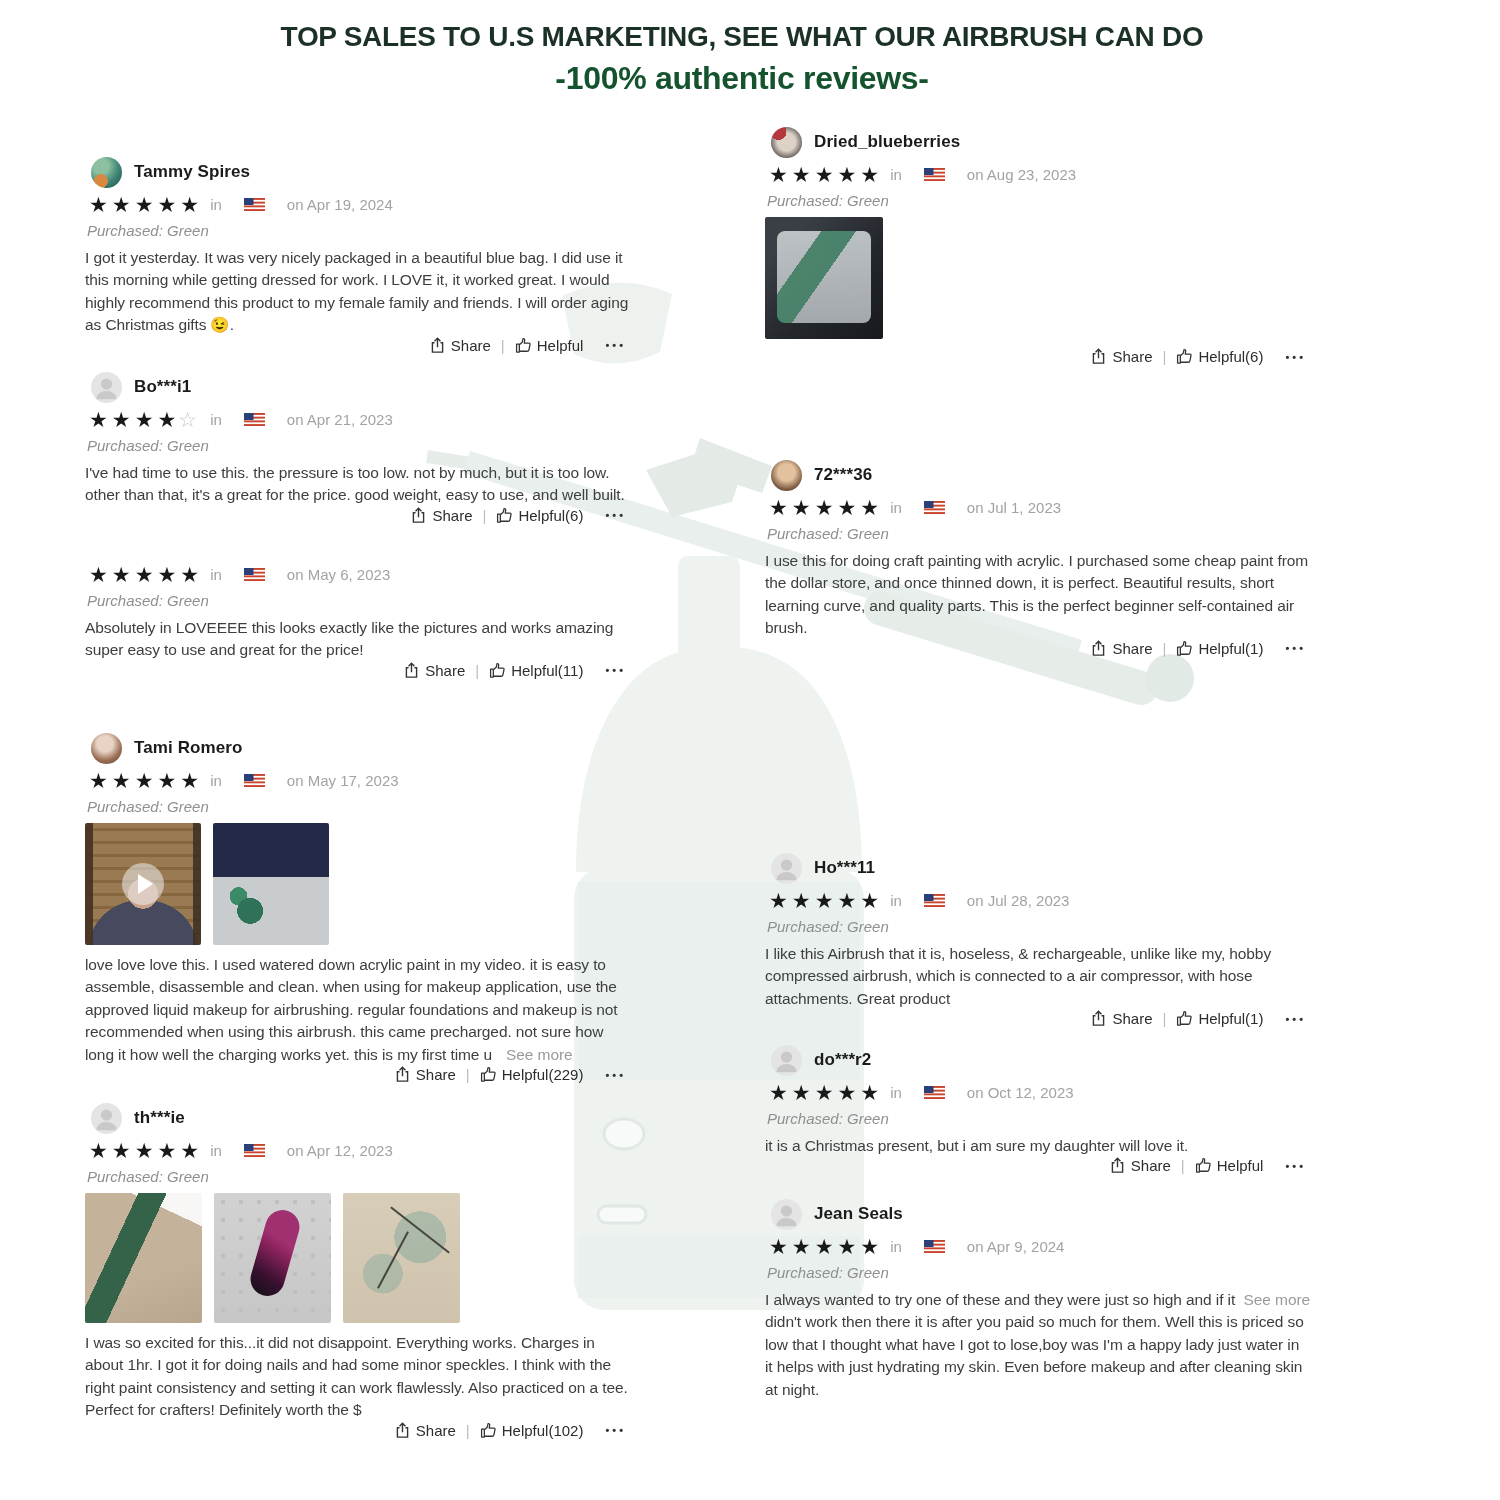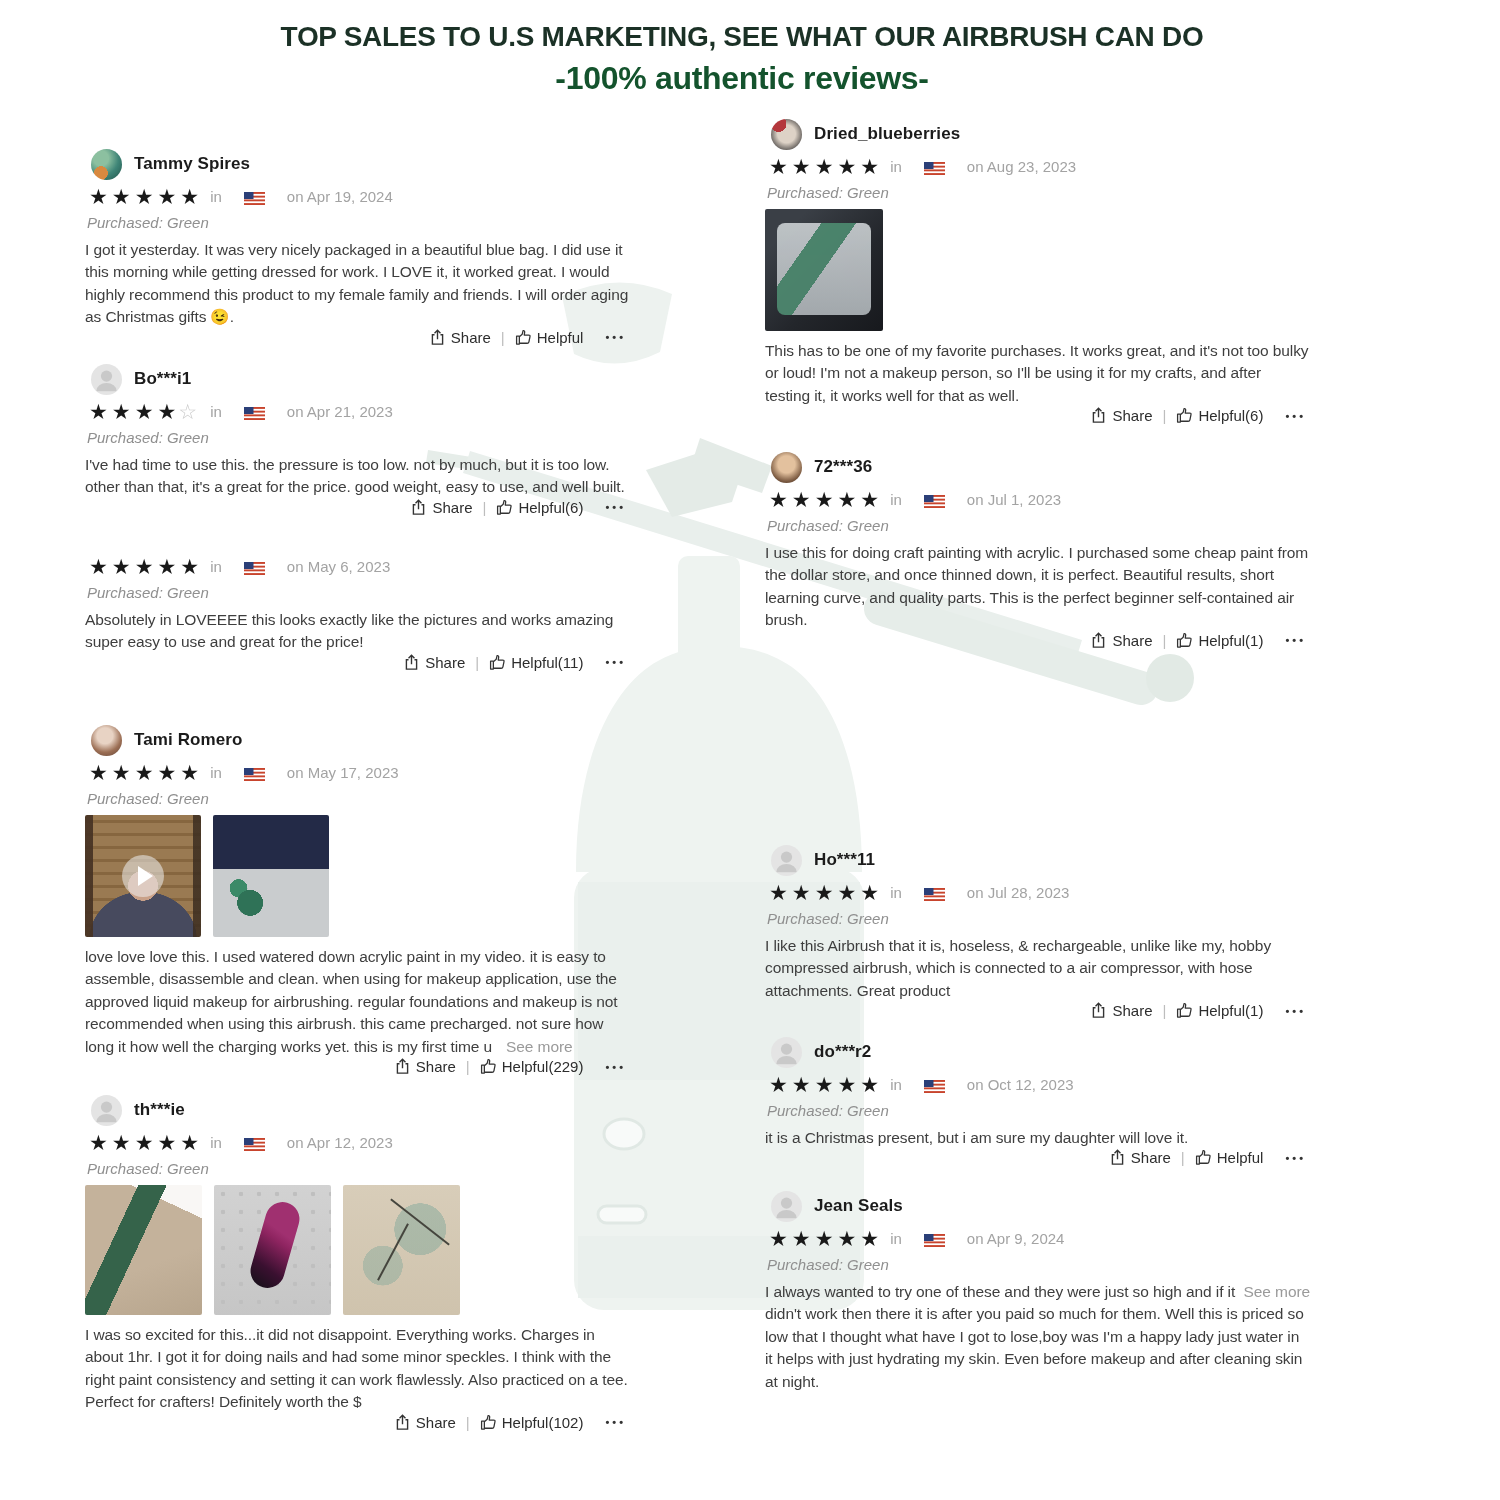--- a/index.html
+++ b/index.html
@@ -10,21 +10,21 @@
   }
   
   .hdr{position:absolute;left:0;top:0;width:1436px;text-align:center;z-index:3;margin-left:24px;}
   .hdr h1{margin:20px 0 0;font-size:28px;line-height:1.2;color:#1b3126;letter-spacing:-.3px;font-weight:bold;}
   .hdr h2{margin:5px 0 0;font-size:32px;line-height:1.2;color:#14532d;letter-spacing:-.3px;font-weight:bold;}
 
   
   .watermark{position:absolute;left:0;top:0;z-index:1;pointer-events:none;}
 
   
-  .col{position:absolute;width:545px;top:8px;height:1317px;z-index:2;}
+  .col{position:absolute;width:545px;top:16px;height:1317px;z-index:2;}
   .col-left{left:85px;}
   .col-right{left:765px;}
   .review{position:absolute;left:0;width:545px;}
 
   .rv-head{display:flex;align-items:center;gap:12px;padding-left:6px;height:32px;margin-bottom:3px;}
   .avatar{width:31px;height:31px;border-radius:50%;overflow:hidden;flex:0 0 31px;position:relative;}
   .avatar svg{display:block;width:100%;height:100%;}
   .av-ph{background:#e4e4e4;}
   .av-tammy{background:
     radial-gradient(circle 7px at 32% 78%, #d8893f 0 99%, transparent 100%),
@@ -32,21 +32,21 @@
   .av-tami{background:radial-gradient(circle at 45% 35%, #e8d3c4 0 30%, #9c6f55 62%, #5c3f33 100%);}
   .av-dried{background:
     radial-gradient(circle 8px at 24% 16%, #b4373c 0 99%, transparent 100%),
     radial-gradient(circle at 50% 48%, #ddd2c6 0 40%, #6b6662 72%, #2f2d2c 100%);}
   .av-72{background:radial-gradient(circle at 50% 40%, #e3c19e 0 35%, #7b5a41 70%, #3c2c22 100%);}
   .rv-name{font-size:17px;font-weight:bold;color:#1b1b1b;letter-spacing:.1px;}
 
   .rv-stars{display:flex;align-items:center;gap:9px;height:27px;margin-bottom:4px;padding-left:4px;}
   .stars{font-size:21px;letter-spacing:4px;line-height:1;color:#191919;white-space:nowrap;}
   .stars-empty{color:#c9c9c9;margin-left:-2px;}
-  .meta{font-size:15px;color:#a3a3a3;display:flex;align-items:flex-end;gap:22px;white-space:nowrap;}
+  .meta{font-size:15px;color:#a3a3a3;display:flex;align-items:center;gap:22px;white-space:nowrap;}
   .flag{width:21px;height:13px;display:inline-block;}
 
   .purchased{font-size:15px;color:#8f8f8f;margin:2px 0 8px;padding-left:2px;font-style:italic;}
 
   .rv-images{display:flex;gap:12px;margin:2px 0 9px;}
   .rv-img{position:relative;border-radius:2px;overflow:hidden;flex:0 0 auto;}
   .sz-t{width:116px;height:122px;}
   .sz-th{width:117px;height:130px;}
   .sz-d{width:118px;height:122px;}
 
@@ -382,21 +382,20 @@
             </g>
             <rect width="9.5" height="7" fill="#2b3f78"></rect>
           </svg>
         <span>on Aug 23, 2023</span>
         </span>
     </div>
     <div class="purchased">Purchased: Green</div>
     <div class="rv-images">
       <div class="rv-img sz-d img-dried"></div>
     </div>
-    <div class="rv-text">This has to be one of my favorite purchases. It works great, and it's not too bulky or loud! I'm not a makeup person, so I'll be using it for my crafts, and after testing it, it works well for that as well.</div>
     <div class="rv-foot">
       <span class="btn">
         <svg class="ic" viewBox="0 0 16 16">
             <path d="M5.2 5.4 H3.2 V14.2 H12.8 V5.4 H10.8" fill="none" stroke="#333" stroke-width="1.3"></path>
             <path d="M8 1.4 V9.6 M5.2 3.9 L8 1.2 L10.8 3.9" fill="none" stroke="#333" stroke-width="1.3"></path>
           </svg>
         <span>Share</span>
         </span>
       <span class="sep">|</span>
       <span class="btn">

